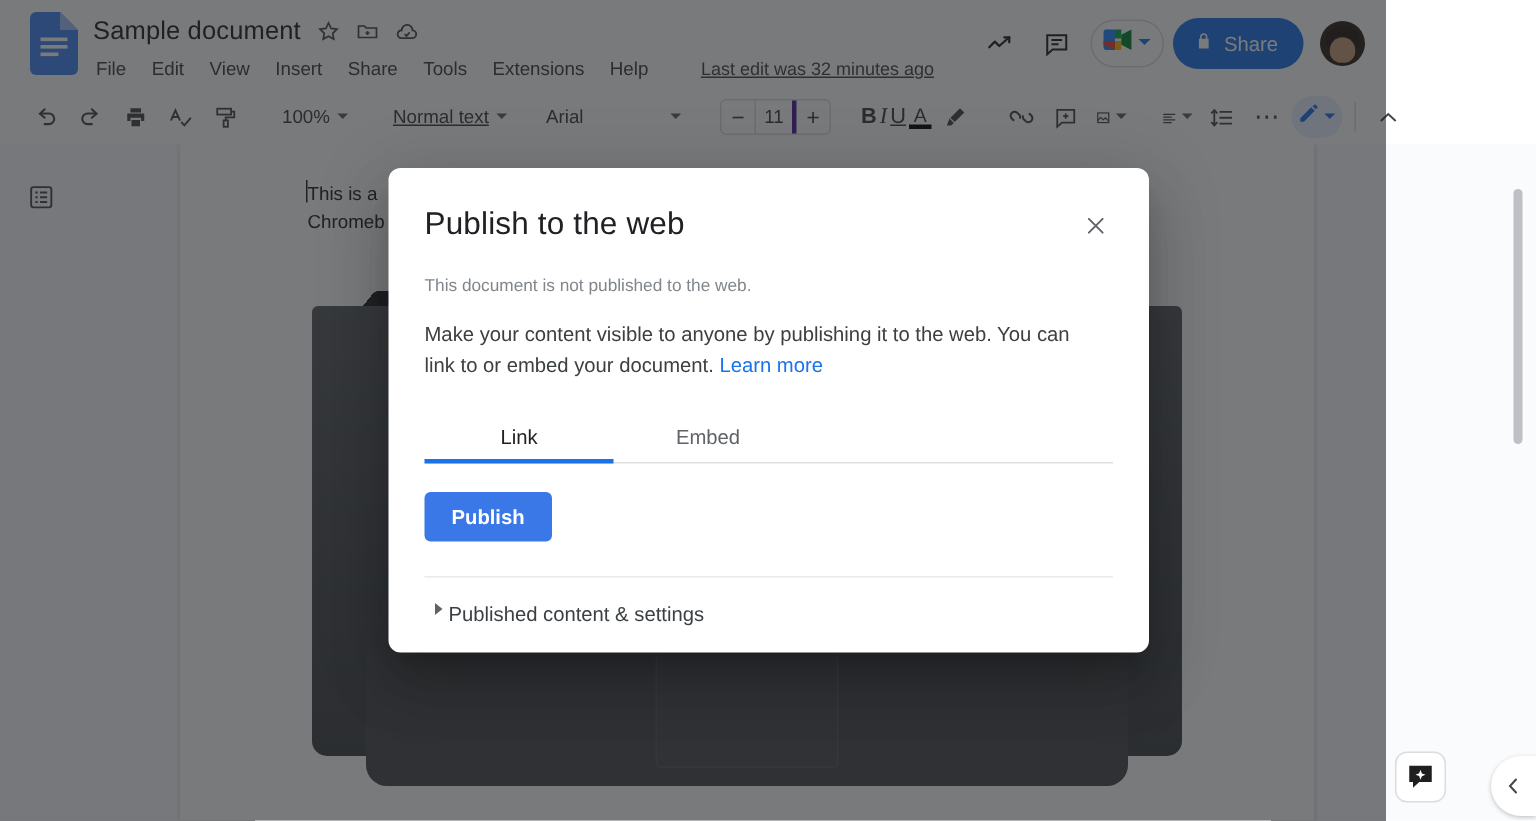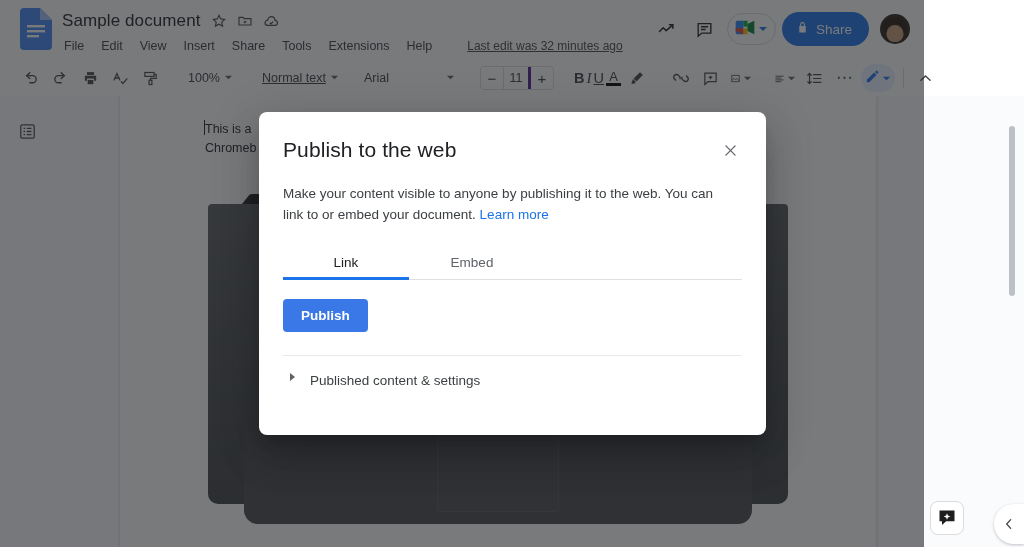--- a/index.html
+++ b/index.html
@@ -295,21 +295,21 @@
     height: 33px; padding: 0 18px;
     background: #3b78e7; color: #fff;
     border-radius: 4px; font-size: 13.5px; font-weight: 700;
   }
   .divider {
     margin-top: 23px;
     height: 1px; background: #e8eaed;
   }
   .expander {
     margin-top: 17px;
-    display: flex; gap: 15px;
+    display: flex; gap: 4px;
     font-size: 13.5px; color: #3c4043;
   }
   .tri {
     width:0;height:0;
     border-left:5px solid #5f6368;
     border-top:4px solid transparent;
     border-bottom:4px solid transparent;
     margin-left:7px;
   }
 </style>
@@ -618,20 +618,21 @@
 
     <div class="modal-head">
       <div class="modal-title">Publish to the web</div>
       <div class="close-x">
         <svg width="17" height="17" viewBox="0 0 24 24" fill="none" stroke="currentColor" stroke-width="1.8" stroke-linecap="round">
           <path d="M5.5 5.5l13 13M18.5 5.5l-13 13"></path>
         </svg>
       </div>
     </div>
 
+    <div class="sub-note">This document is not published to the web.</div>
 
     <div class="body-text">
       <span>Make your content visible to anyone by publishing it to the web. You can link to or embed your document. </span><span class="learn-more">Learn more</span>
     </div>
 
     <div class="tabs">
       <div class="tab active">Link</div>
       <div class="tab">Embed</div>
     </div>
 

